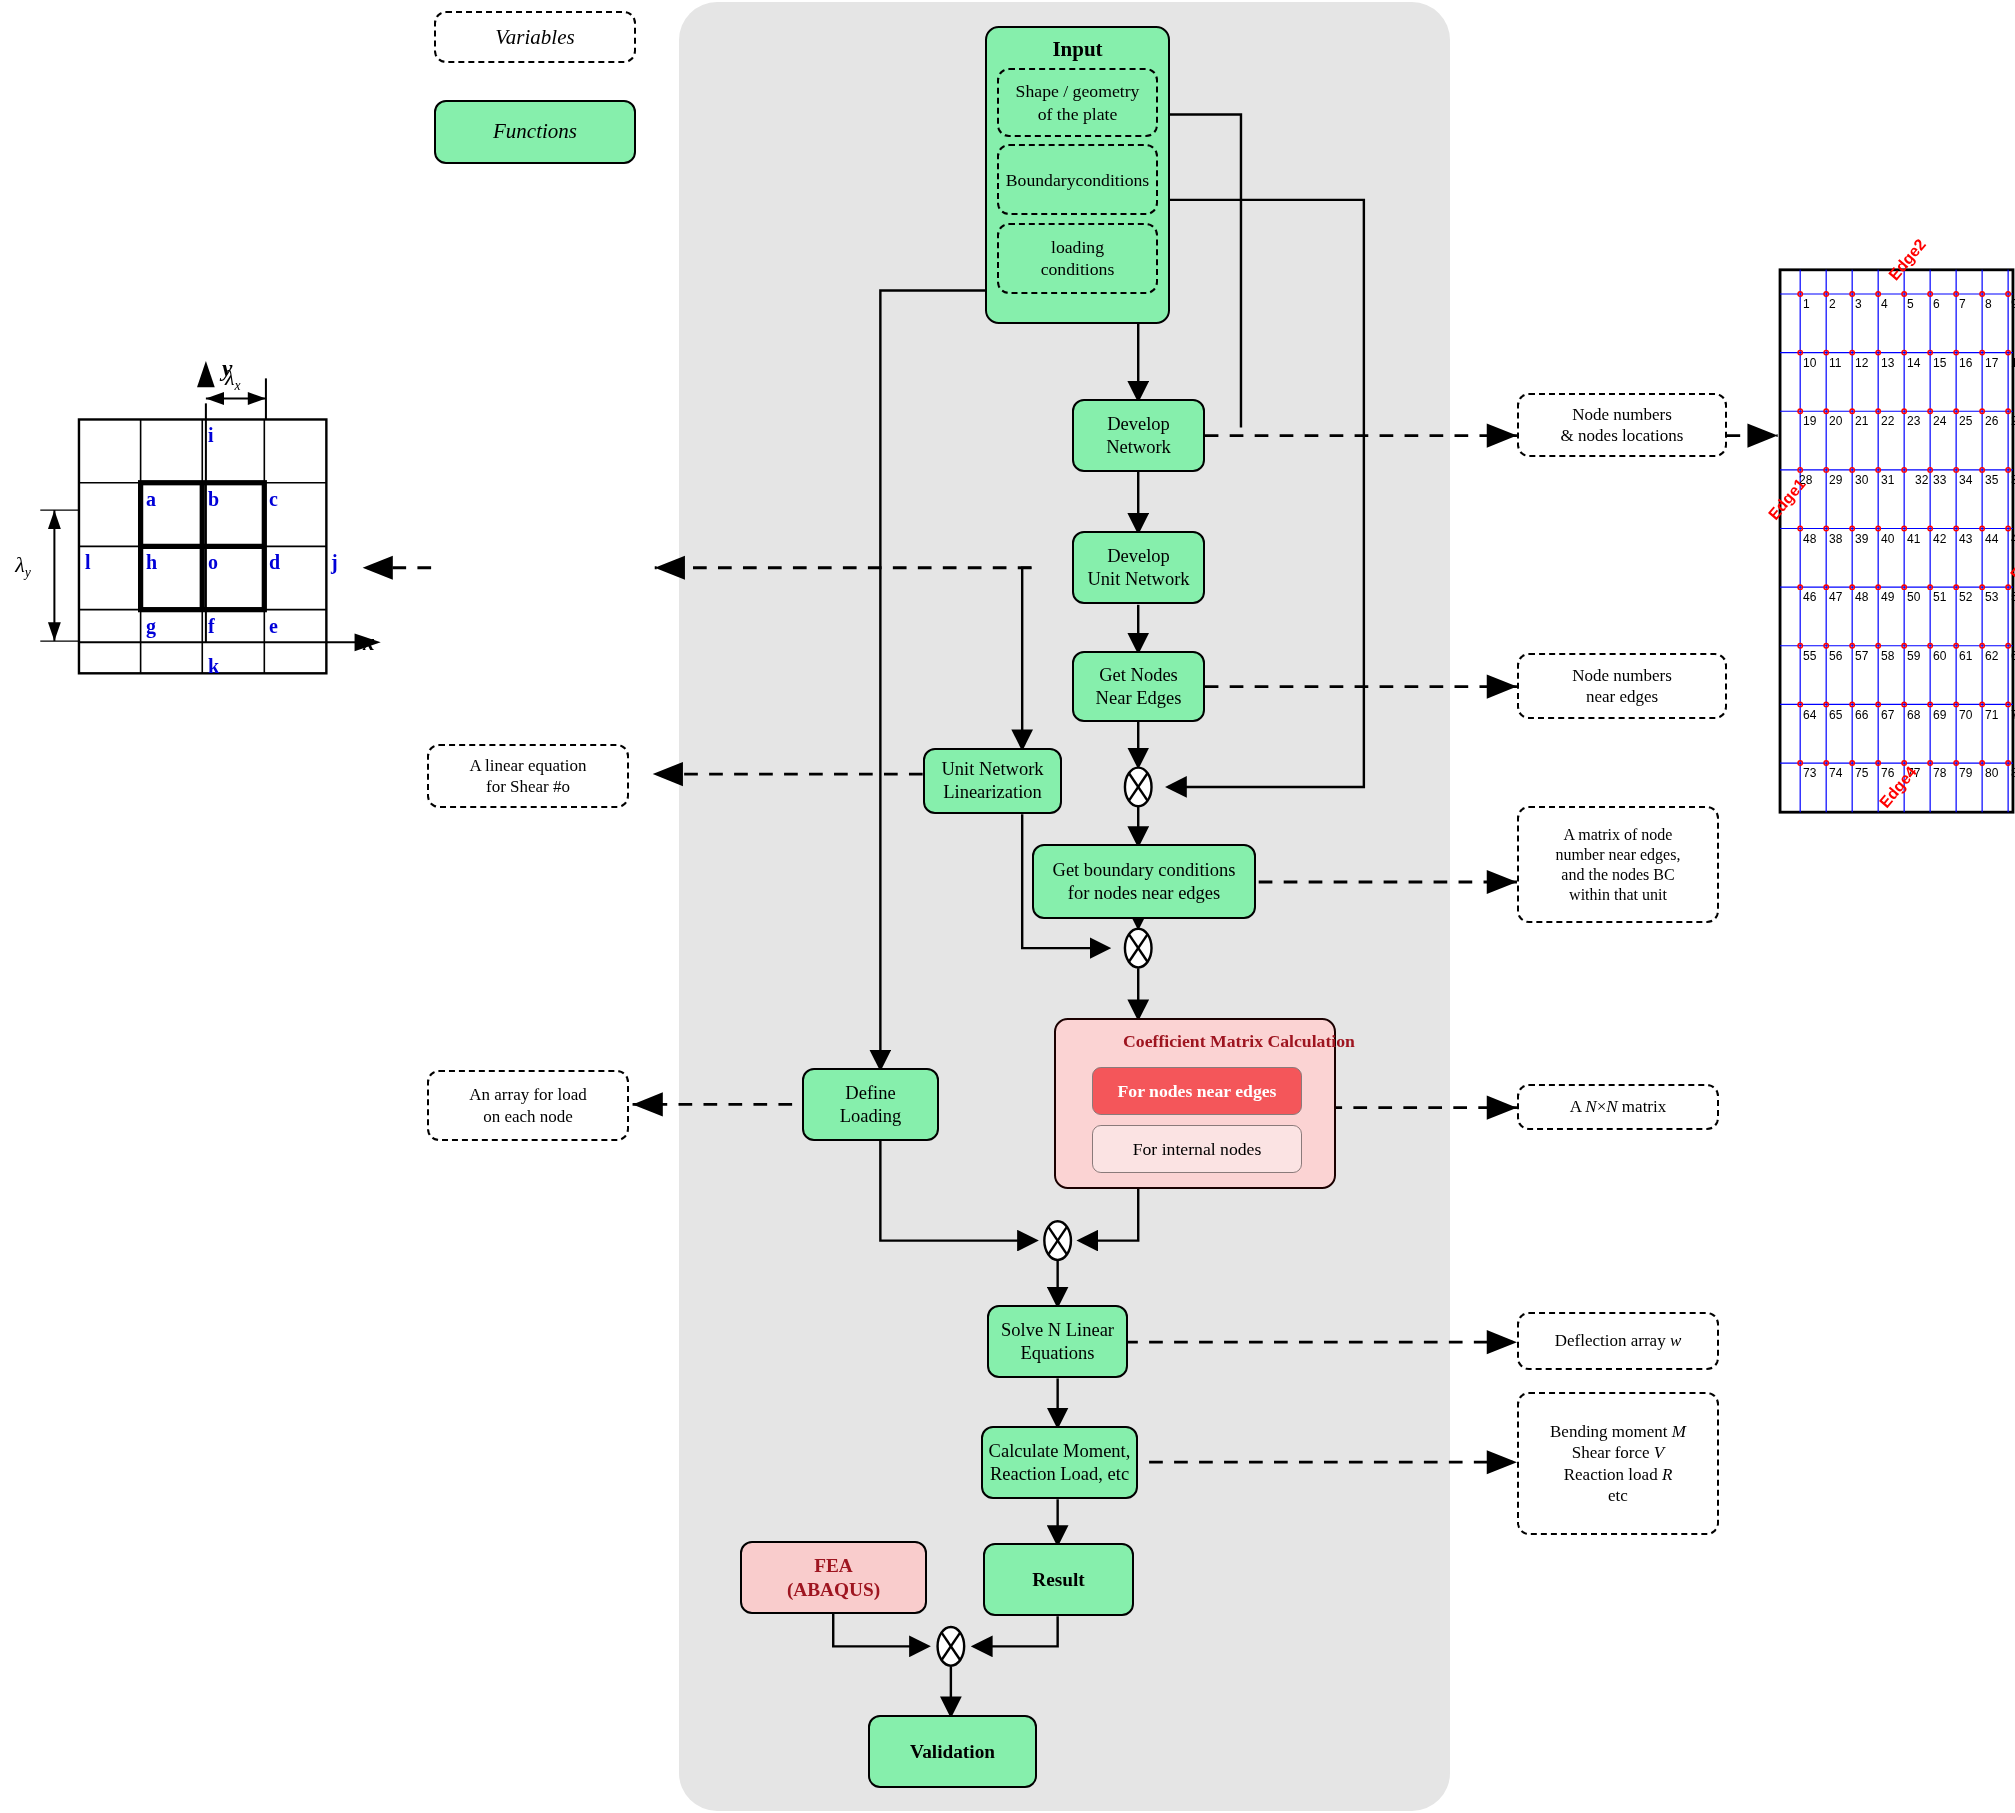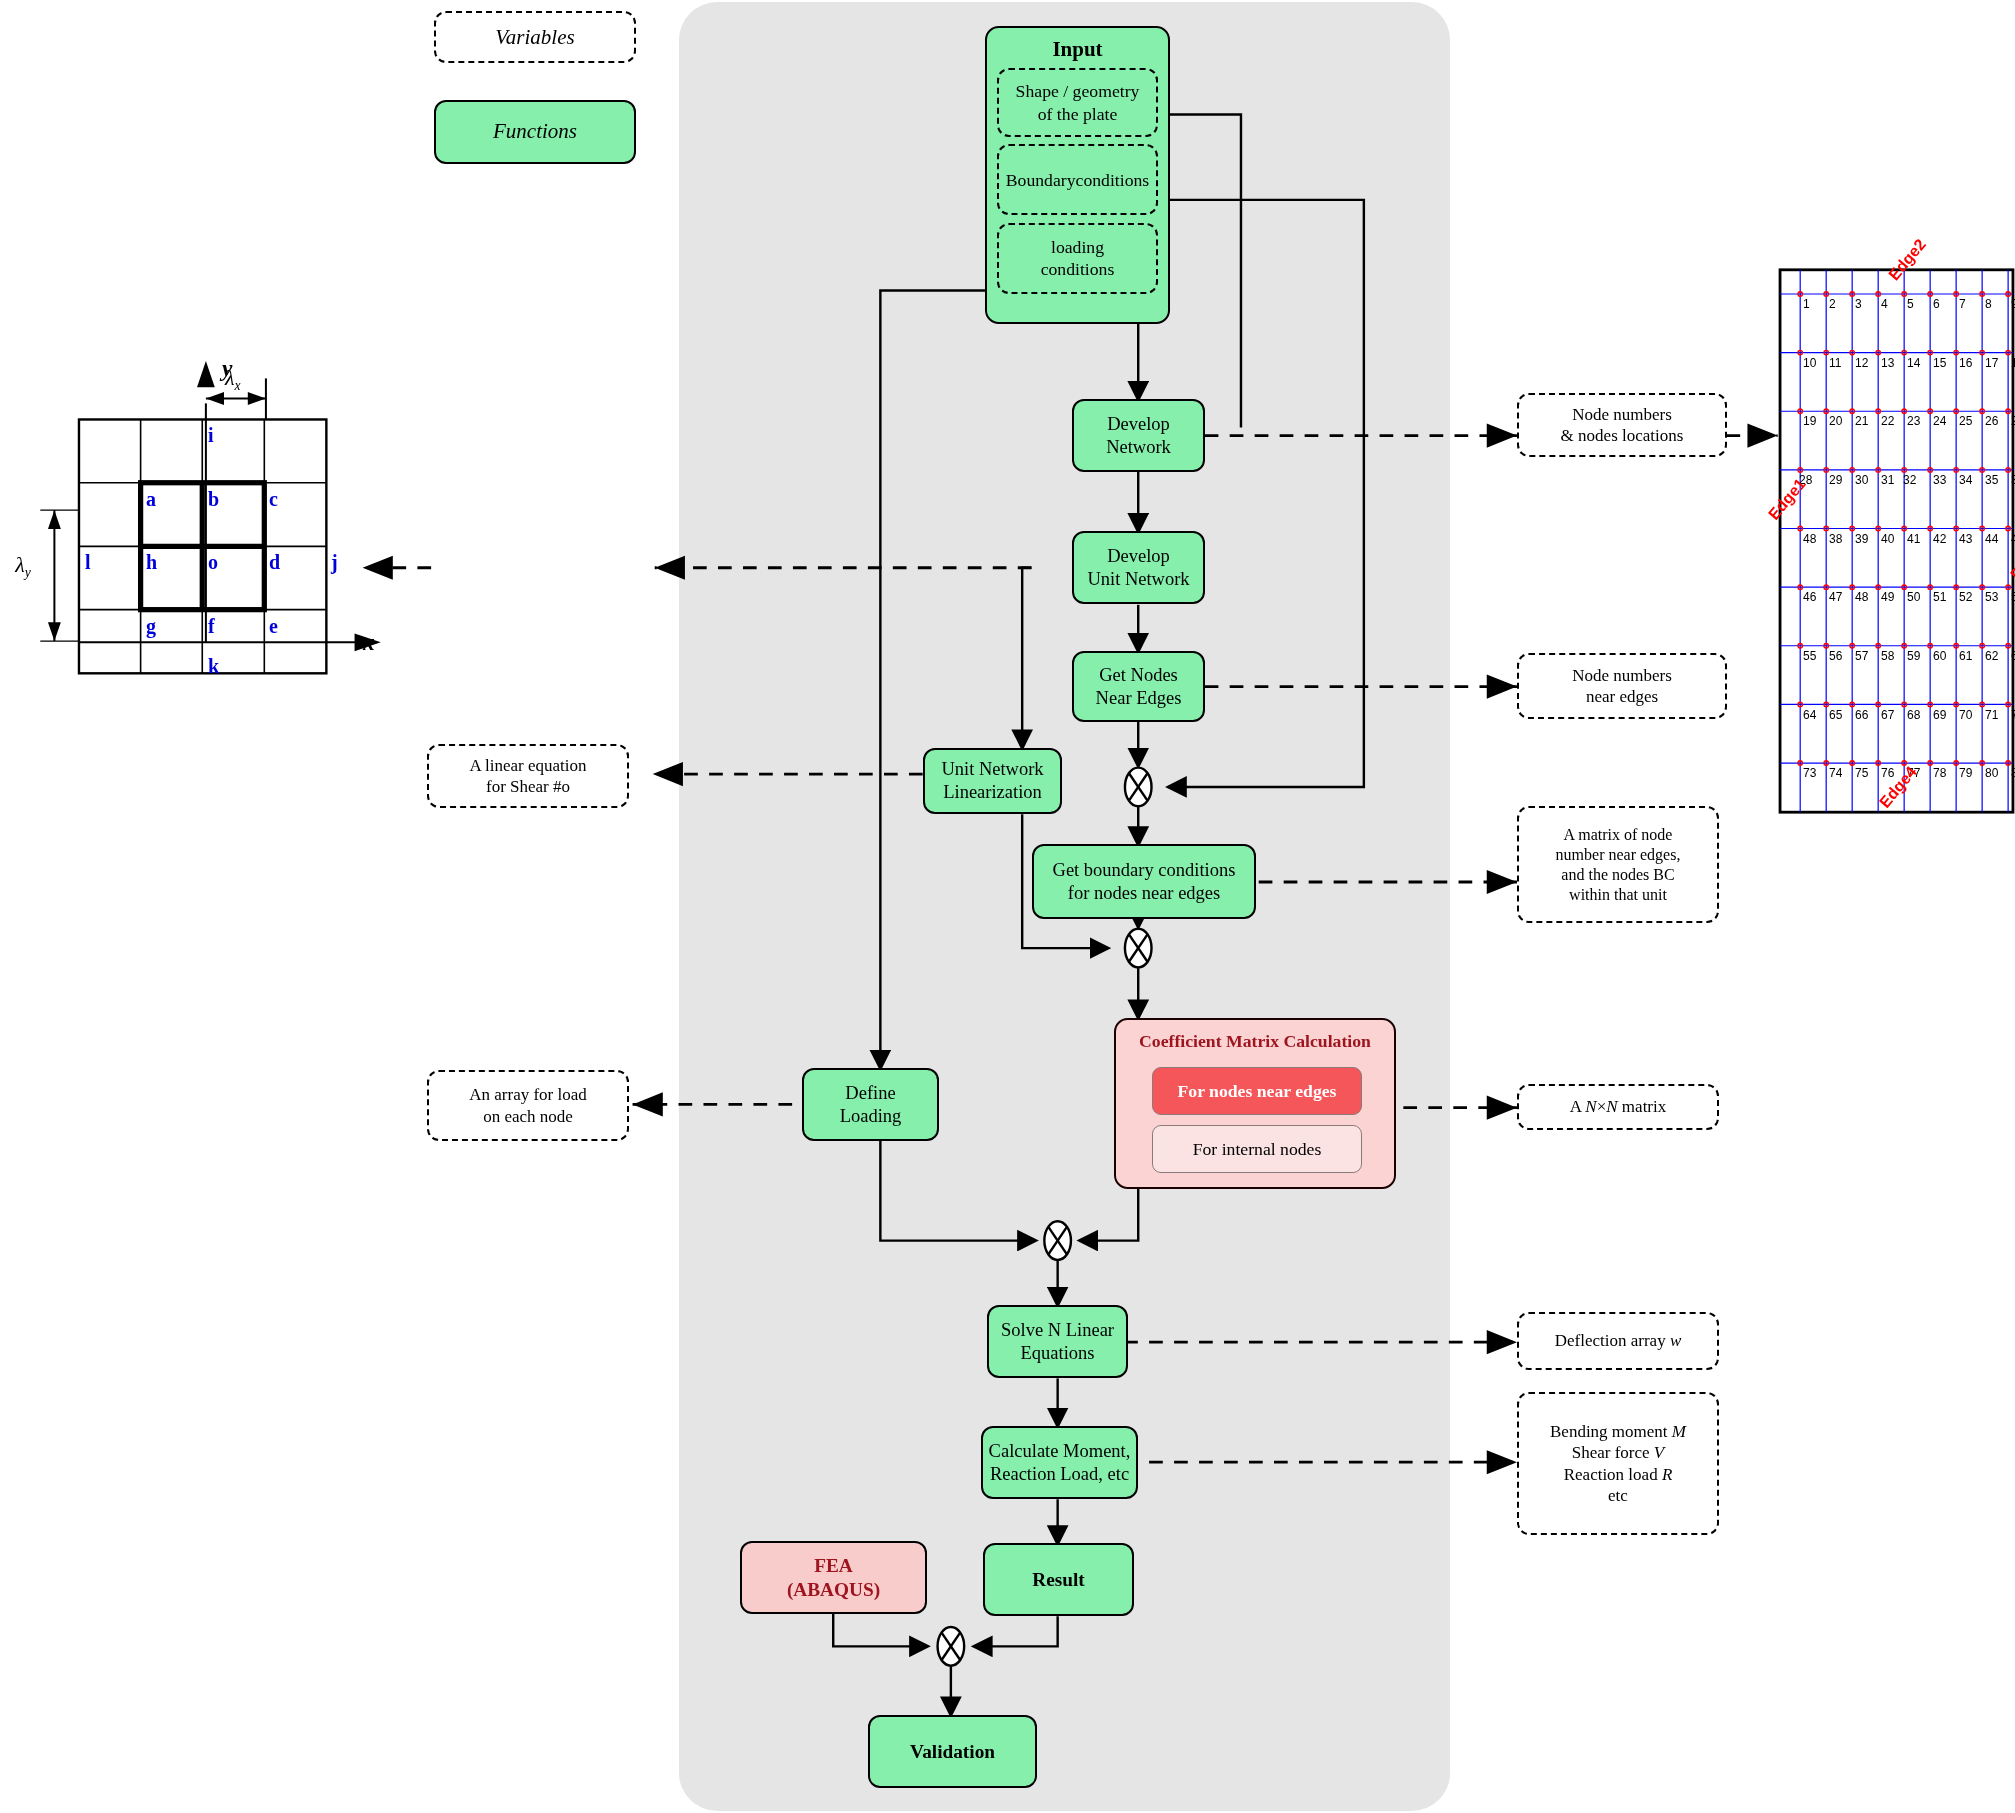--- a/index.html
+++ b/index.html
@@ -246,21 +246,21 @@
   <div class="box" style="left:1032px;top:844px;width:224px;height:75px;font-size:18.5px;flex-direction:column;">
     <span>Get boundary conditions</span>
     <span>for nodes near edges</span>
   </div>
 
   <div class="box" style="left:802px;top:1068px;width:137px;height:73px;font-size:18.5px;flex-direction:column;">
     <span>Define</span>
     <span>Loading</span>
   </div>
 
-  <div class="cmc" style="left:1114px;top:1018px;width:282px;height:171px;">
+  <div class="cmc" style="left:1054px;top:1018px;width:282px;height:171px;padding-left:44px;">
     <div class="cmc-title" style="top:10.5px;font-size:17.7px;">Coefficient Matrix Calculation</div>
     <div class="cmc-in" style="left:36px;top:47px;width:210px;height:48px;background:#f4565a;color:#fff;font-weight:bold;font-size:17.7px;">
       <span>For nodes near edges</span>
     </div>
     <div class="cmc-in" style="left:36px;top:105px;width:210px;height:48px;background:#fbe3e3;color:#000;font-size:17.7px;">
       <span>For internal nodes</span>
     </div>
   </div>
 
   <div class="box" style="left:987px;top:1305px;width:141px;height:73px;font-size:18.5px;flex-direction:column;">
@@ -465,21 +465,21 @@
         <div class="mesh-num" style="left: 102px; top: 145px;">22</div>
         <div class="mesh-num" style="left: 128px; top: 145px;">23</div>
         <div class="mesh-num" style="left: 154px; top: 145px;">24</div>
         <div class="mesh-num" style="left: 180px; top: 145px;">25</div>
         <div class="mesh-num" style="left: 206px; top: 145px;">26</div>
         <div class="mesh-num" style="left: 232px; top: 145px;">27</div>
         <div class="mesh-num" style="left: 20px; top: 204px;">28</div>
         <div class="mesh-num" style="left: 50px; top: 204px;">29</div>
         <div class="mesh-num" style="left: 76px; top: 204px;">30</div>
         <div class="mesh-num" style="left: 102px; top: 204px;">31</div>
-        <div class="mesh-num" style="left: 124px; top: 204px;">32</div>
+        <div class="mesh-num" style="left: 136px; top: 204px;">32</div>
         <div class="mesh-num" style="left: 154px; top: 204px;">33</div>
         <div class="mesh-num" style="left: 180px; top: 204px;">34</div>
         <div class="mesh-num" style="left: 206px; top: 204px;">35</div>
         <div class="mesh-num" style="left: 232px; top: 204px;">36</div>
         <div class="mesh-num" style="left: 24px; top: 263px;">48</div>
         <div class="mesh-num" style="left: 50px; top: 263px;">38</div>
         <div class="mesh-num" style="left: 76px; top: 263px;">39</div>
         <div class="mesh-num" style="left: 102px; top: 263px;">40</div>
         <div class="mesh-num" style="left: 128px; top: 263px;">41</div>
         <div class="mesh-num" style="left: 154px; top: 263px;">42</div>

